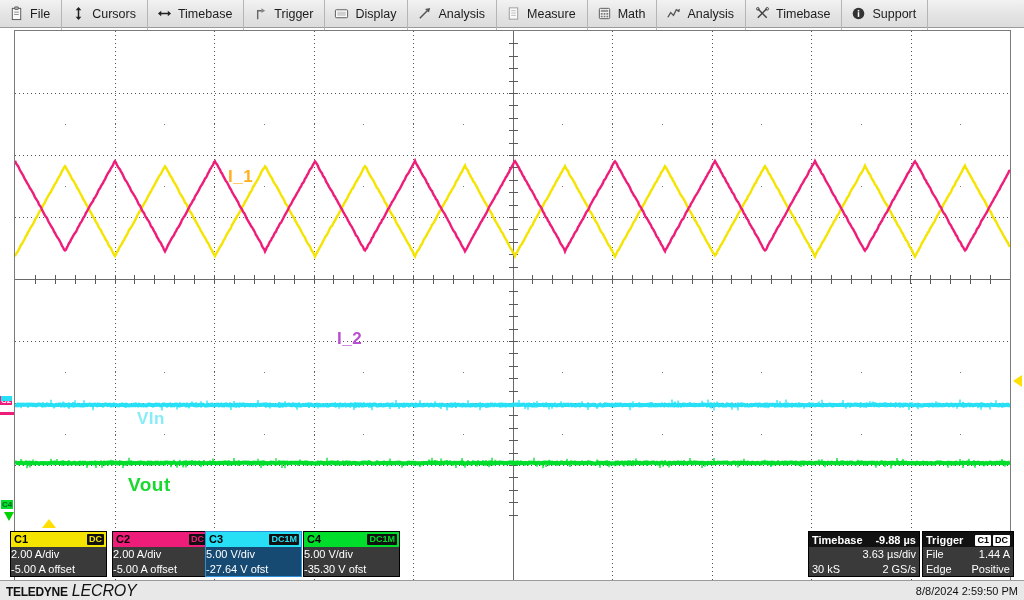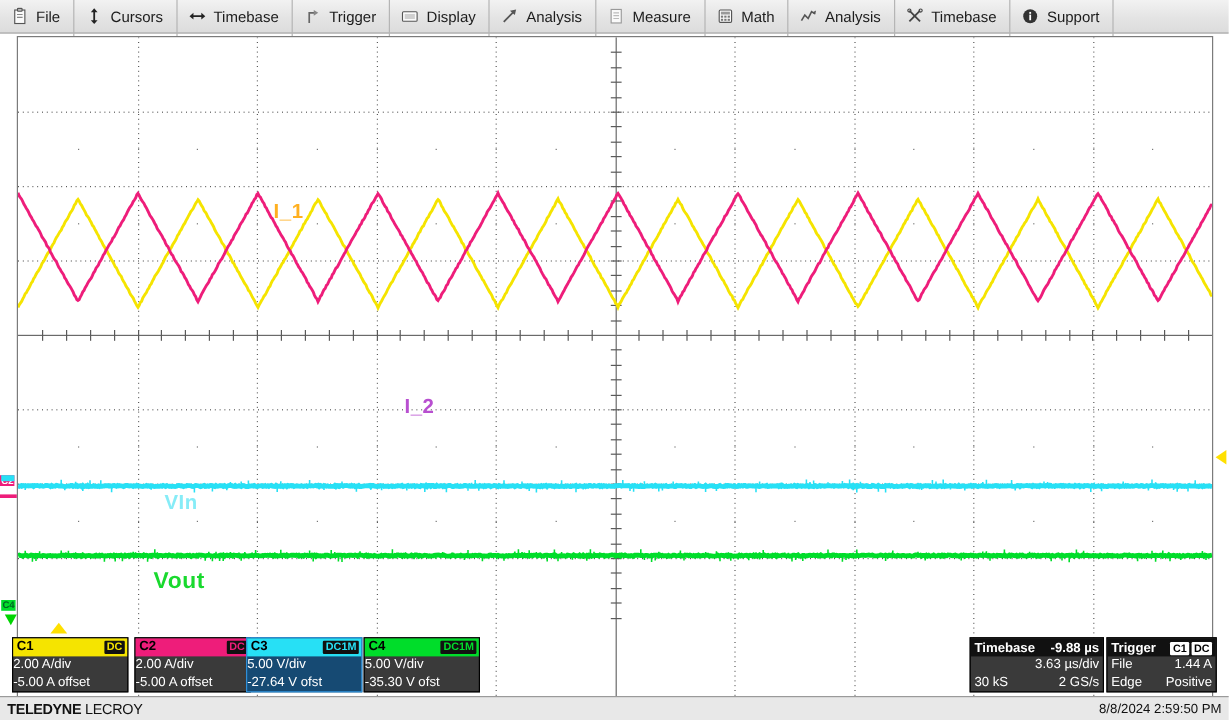--- a/index.html
+++ b/index.html
@@ -127,21 +127,21 @@
 
   
   .footer {
     position: absolute; left: 0; top: 580px; width: 1024px; height: 20px;
     background: #e8e8e8; border-top: 1px solid #9a9a9a;
     display: flex; align-items: center; justify-content: space-between;
     padding: 0 6px;
   }
   .brand { font-size: 12px; color: #111; white-space: nowrap; }
   .brand b { font-weight: bold; letter-spacing: -0.3px; }
-  .brand span.lc { font-size: 12px; letter-spacing: -0.2px; }
+  .brand span.lc { font-size: 16px; letter-spacing: -0.2px; font-style: italic; }
   .stamp { font-size: 11px; color: #111; }
 </style>
 </head>
 <body>
 
 <div id="app">
 
   <div class="menubar">
     <div class="menu-item">
       <svg class="menu-ico" viewBox="0 0 16 16">

